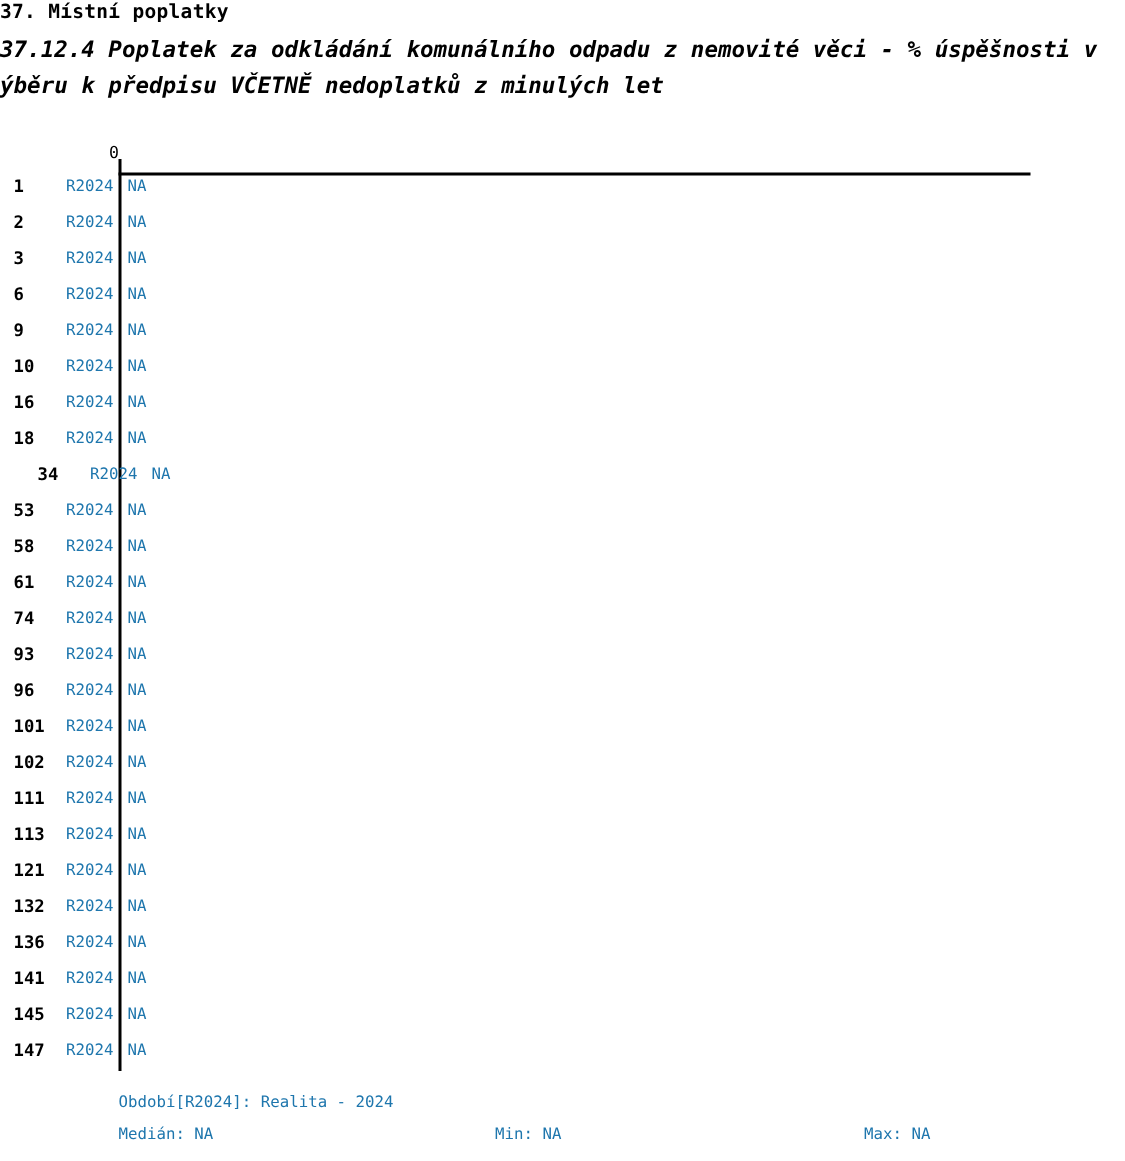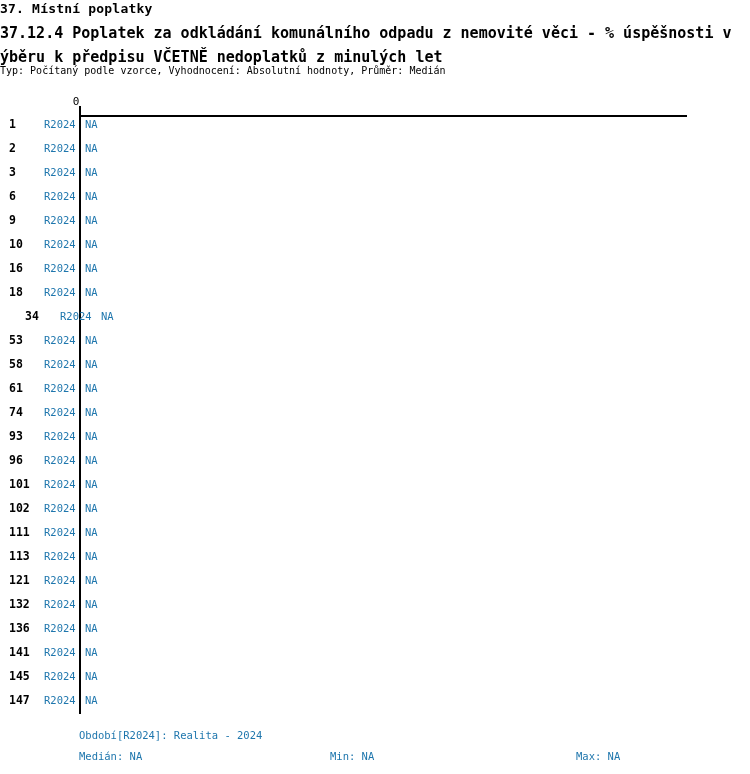--- a/index.html
+++ b/index.html
@@ -15,20 +15,21 @@
   .abs { position: absolute; white-space: pre; }
   .title-line1 {
     left: 0; top: 1px;
     font-size: 13px; font-weight: bold;
     letter-spacing: 0.2px;
   }
   .subtitle {
     left: 0;
     font-size: 15px; font-weight: bold;
     letter-spacing: 0px;
+    font-style: italic;
   }
   .subtitle.l1 { top: 24px; }
   .subtitle.l2 { top: 48px; }
   .meta {
     left: 0; top: 65px;
     font-size: 10px;
     color: #000000;
   }
   .zero-label {
     left: 69px; top: 95px;
@@ -83,21 +84,20 @@
   .stat.max { left: 528px; margin-left: 48px; }
 </style>
 </head>
 <body>
 
 <div class="screen">
 
   <div class="abs title-line1">37. Místní poplatky</div>
   <div class="abs subtitle l1">37.12.4 Poplatek za odkládání komunálního odpadu z nemovité věci - % úspěšnosti v</div>
   <div class="abs subtitle l2">ýběru k předpisu VČETNĚ nedoplatků z minulých let</div>
-  <div class="abs meta">Typ: Počítaný podle vzorce, Vyhodnocení: Absolutní hodnoty, Průměr: Medián</div>
 
   <div class="abs zero-label">0</div>
   <div class="abs vline"></div>
   <div class="abs hline"></div>
 
   <div class="rows">
       <div class="row" style="top: 112px;">
     <span class="rnum">1</span>
     <span class="rper">R2024</span>
     <span class="rval">NA</span>

